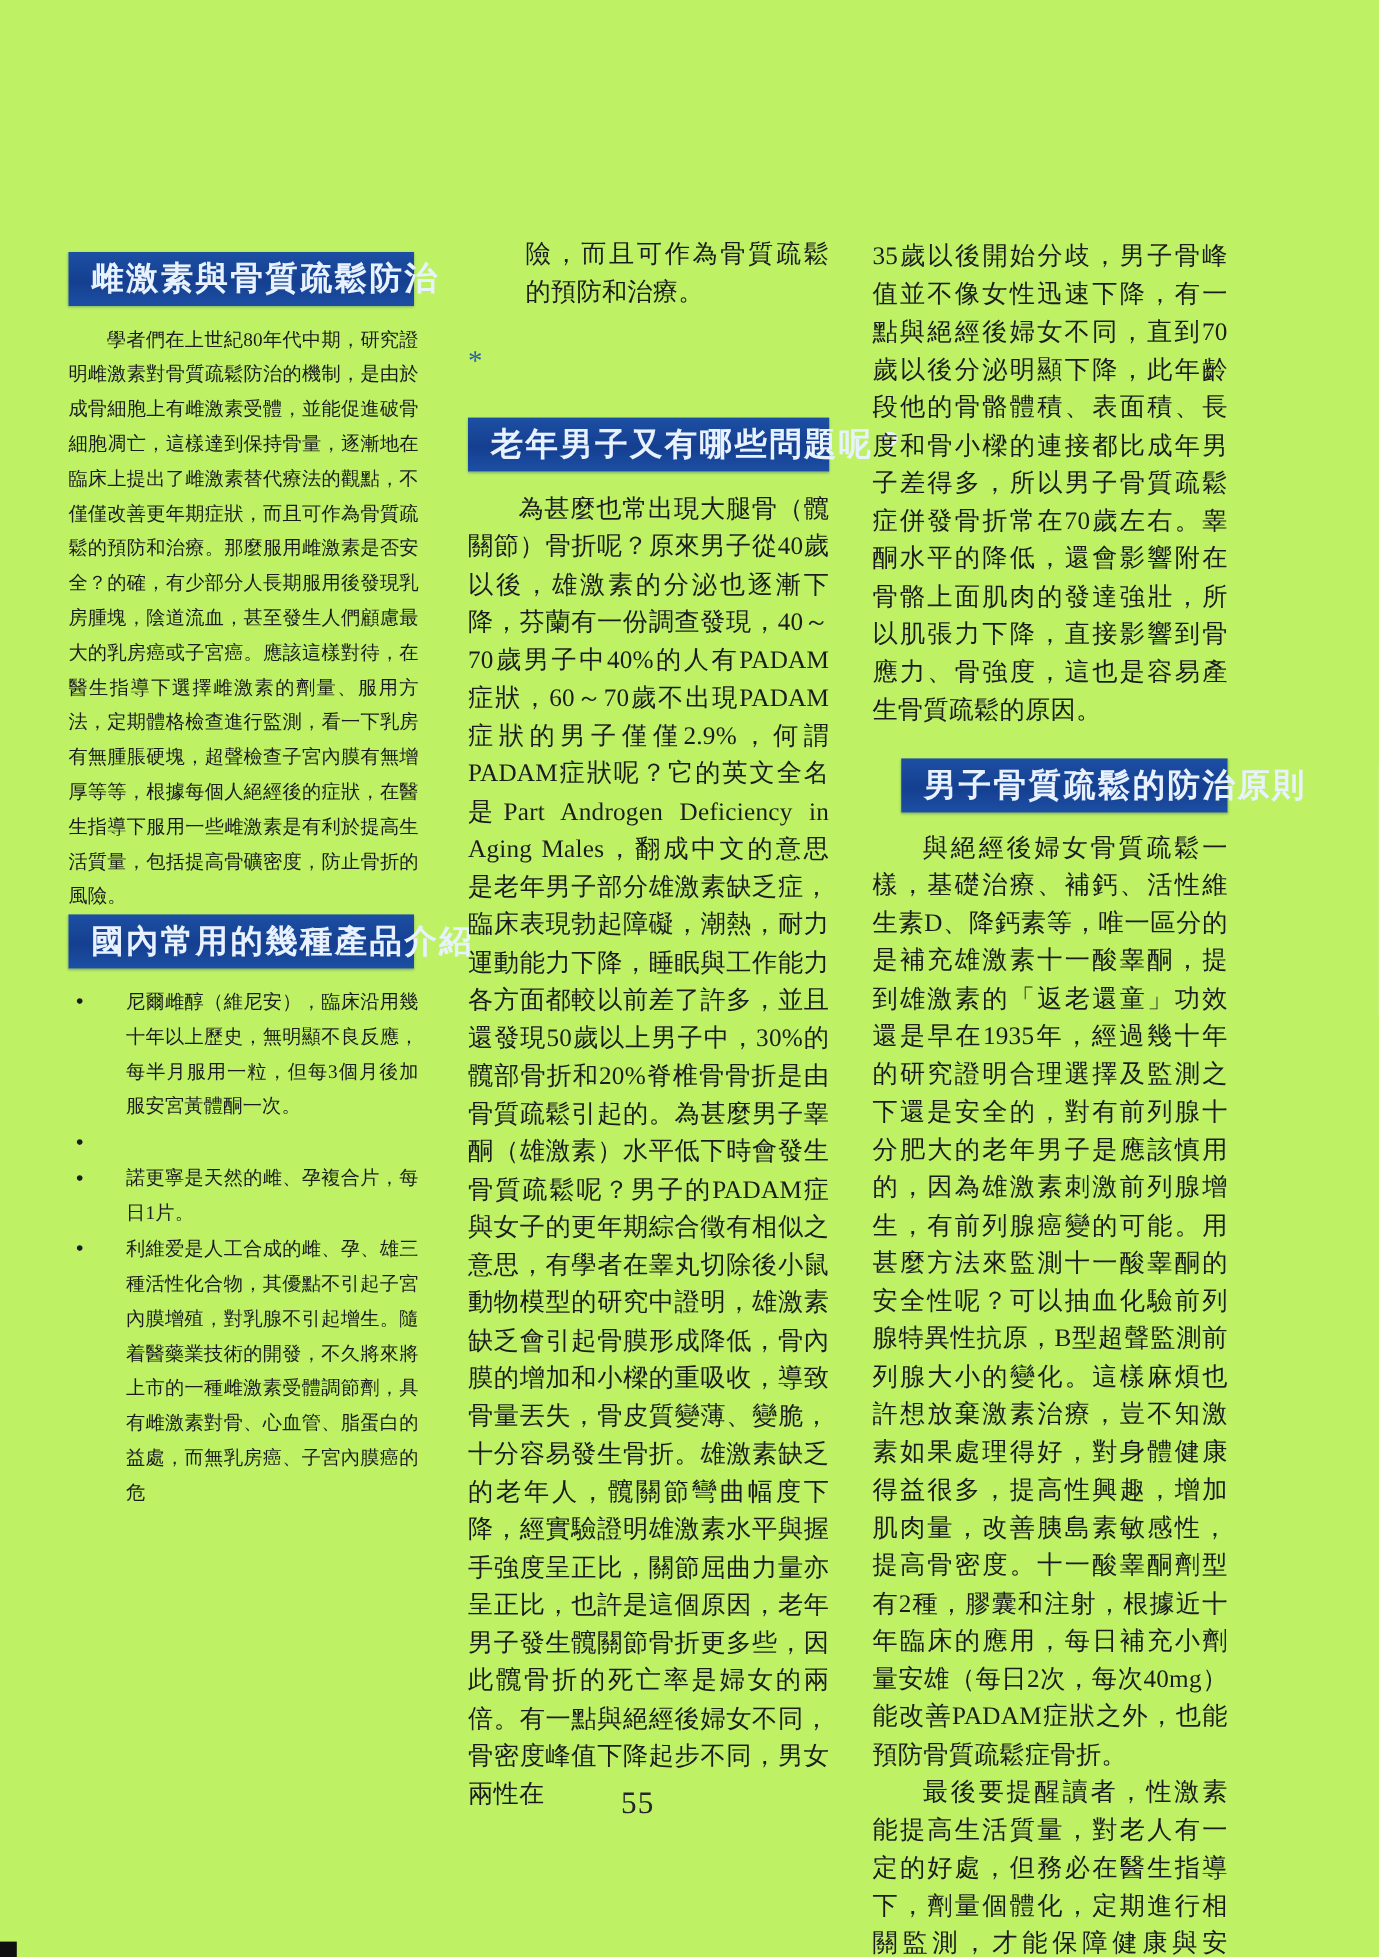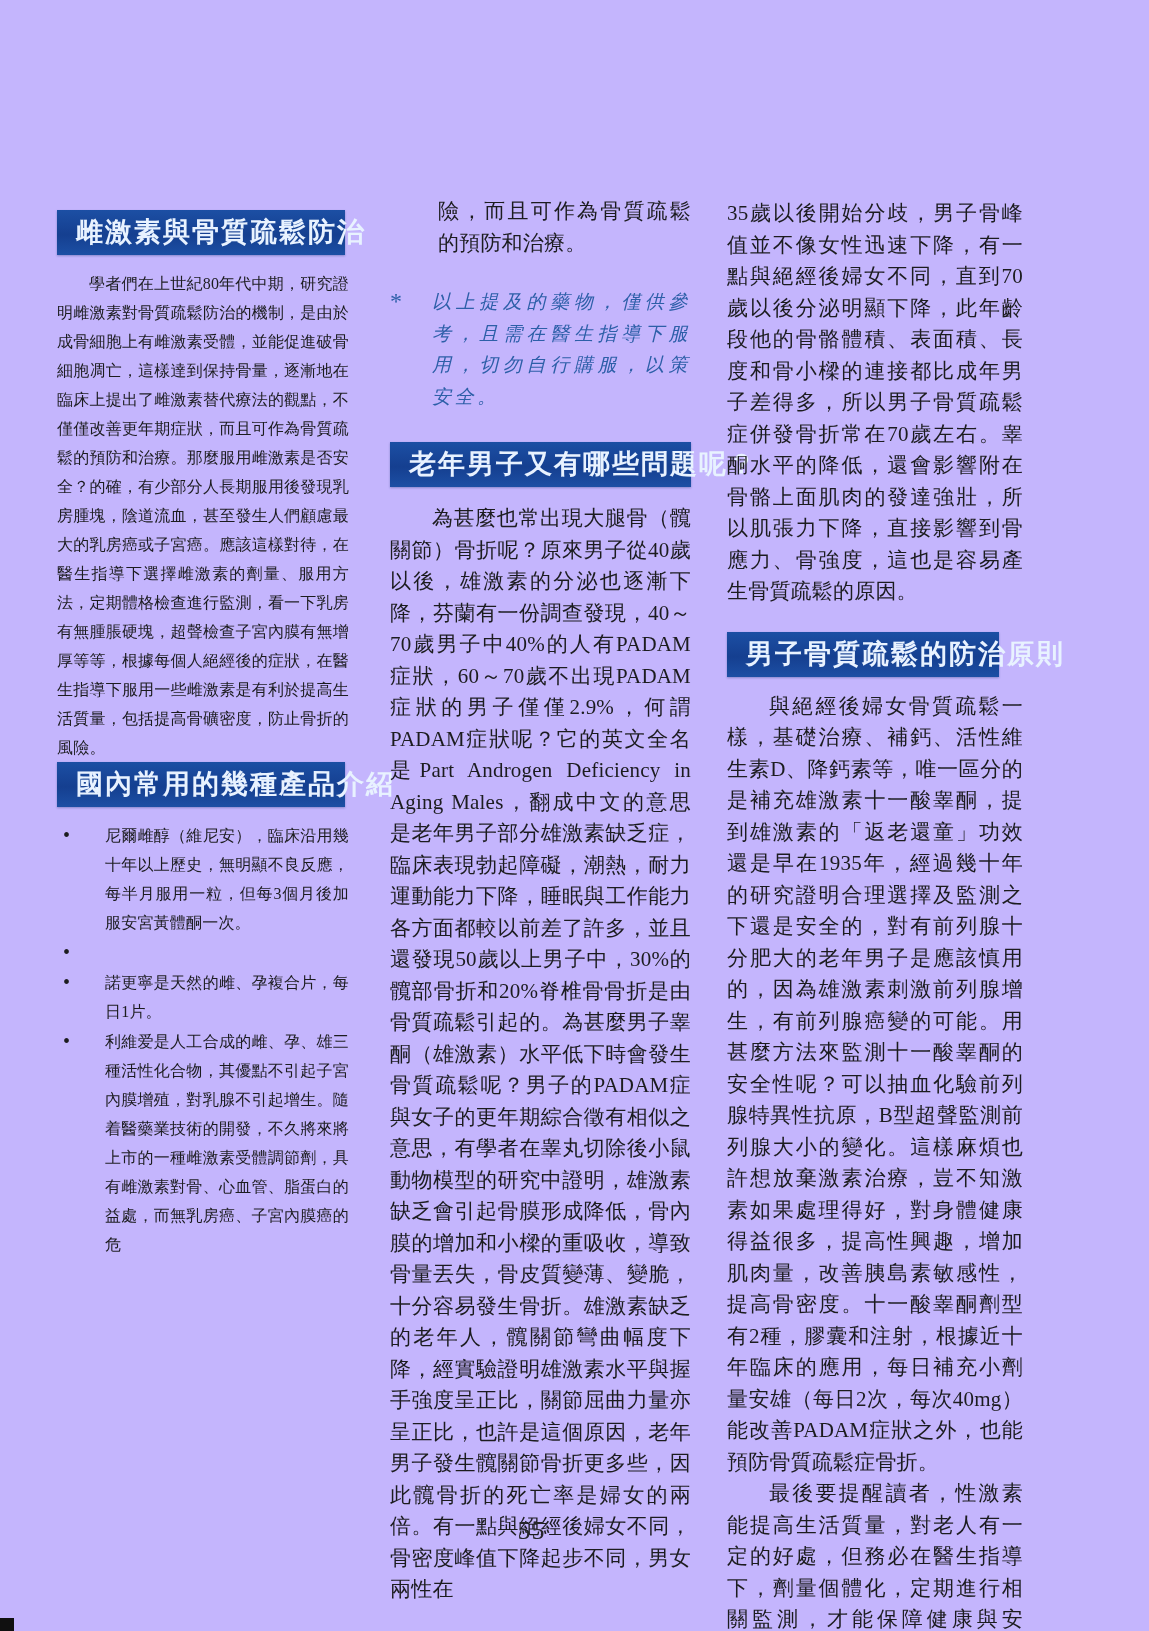--- a/index.html
+++ b/index.html
@@ -4,21 +4,21 @@
 <style>
   html,body{margin:0;padding:0;}
   body{
     width:1149px;height:1631px;
     background:#f4f4f6;
     font-family:"Liberation Serif","DejaVu Serif",serif;
   }
   .page{
     position:relative;
     width:1149px;height:1631px;
-    background:#c4b5fd;
+    background:#bef264;
     overflow:hidden;
     color:#1c1c1f;
   }
   .col{position:absolute;}
   .col-left{left:57px;top:210px;width:292px;}
   .col-mid{left:390px;top:196px;width:301px;}
   .col-right{left:727px;top:198px;width:296px;}
 
   .hbar{
     background:linear-gradient(180deg,#1c4fa4 0%,#153f90 55%,#1c4fa4 100%);
@@ -28,21 +28,21 @@
     font-size:27px;
     letter-spacing:2px;
     height:45px;line-height:45px;
     padding-left:19px;
     box-sizing:border-box;
     white-space:nowrap;
     box-shadow:0 1px 2px rgba(20,50,110,.35);
   }
   .col-left .hbar{width:288px;}
   .col-mid .hbar{width:301px;}
-  .col-right .hbar{width:272px;}
+  .col-right .hbar{width:272px;margin-left:24px;}
 
   .body-text{
     font-size:16px;
     line-height:29px;
     text-align:justify;
     text-align-last:left;
     letter-spacing:0.2px;
   }
   .col-mid .body-text,.col-right .body-text{
     font-size:21px;
@@ -84,21 +84,20 @@
   .mt24{margin-top:24px;}
   .mt30{margin-top:30px;}
 
   .page-number{
     position:absolute;
     left:0;top:1488px;width:1063px;
     text-align:center;
     font-size:26px;
     color:#26262a;
     letter-spacing:1px;
-    margin-top:28px;
   }
   .corner-mark{
     position:absolute;
     left:0;bottom:0;
     width:14px;height:13px;
     background:#101010;
   }
 </style>
 </head>
 <body>
@@ -125,21 +124,20 @@
         <span class="bullet-marker">•</span>
         <span class="bullet-body body-text">利維爱是人工合成的雌、孕、雄三種活性化合物，其優點不引起子宮內膜增殖，對乳腺不引起增生。隨着醫藥業技術的開發，不久將來將上市的一種雌激素受體調節劑，具有雌激素對骨、心血管、脂蛋白的益處，而無乳房癌、子宮內膜癌的危</span>
       </div>
     </div>
   </div>
 
   <div class="col col-mid">
     <div class="body-text hang-48">險，而且可作為骨質疏鬆的預防和治療。</div>
     <div class="note">
       <span class="note-marker">*</span>
-      <span class="note-text">以上提及的藥物，僅供參考，且需在醫生指導下服用，切勿自行購服，以策安全。</span>
     </div>
     <div class="hbar mt30">老年男子又有哪些問題呢？</div>
     <div class="body-text indent mt16">為甚麼也常出現大腿骨（髖關節）骨折呢？原來男子從40歲以後，雄激素的分泌也逐漸下降，芬蘭有一份調查發現，40～70歲男子中40%的人有PADAM症狀，60～70歲不出現PADAM症狀的男子僅僅2.9%，何謂PADAM症狀呢？它的英文全名是Part Androgen Deficiency in Aging Males，翻成中文的意思是老年男子部分雄激素缺乏症，臨床表現勃起障礙，潮熱，耐力運動能力下降，睡眠與工作能力各方面都較以前差了許多，並且還發現50歲以上男子中，30%的髖部骨折和20%脊椎骨骨折是由骨質疏鬆引起的。為甚麼男子睾酮（雄激素）水平低下時會發生骨質疏鬆呢？男子的PADAM症與女子的更年期綜合徵有相似之意思，有學者在睾丸切除後小鼠動物模型的研究中證明，雄激素缺乏會引起骨膜形成降低，骨內膜的增加和小樑的重吸收，導致骨量丟失，骨皮質變薄、變脆，十分容易發生骨折。雄激素缺乏的老年人，髖關節彎曲幅度下降，經實驗證明雄激素水平與握手強度呈正比，關節屈曲力量亦呈正比，也許是這個原因，老年男子發生髖關節骨折更多些，因此髖骨折的死亡率是婦女的兩倍。有一點與絕經後婦女不同，骨密度峰值下降起步不同，男女兩性在</div>
   </div>
 
   <div class="col col-right">
     <div class="body-text">35歲以後開始分歧，男子骨峰值並不像女性迅速下降，有一點與絕經後婦女不同，直到70歲以後分泌明顯下降，此年齡段他的骨骼體積、表面積、長度和骨小樑的連接都比成年男子差得多，所以男子骨質疏鬆症併發骨折常在70歲左右。睾酮水平的降低，還會影響附在骨骼上面肌肉的發達強壯，所以肌張力下降，直接影響到骨應力、骨強度，這也是容易產生骨質疏鬆的原因。</div>
     <div class="hbar mt24">男子骨質疏鬆的防治原則</div>
     <div class="body-text indent mt14">與絕經後婦女骨質疏鬆一樣，基礎治療、補鈣、活性維生素D、降鈣素等，唯一區分的是補充雄激素十一酸睾酮，提到雄激素的「返老還童」功效還是早在1935年，經過幾十年的研究證明合理選擇及監測之下還是安全的，對有前列腺十分肥大的老年男子是應該慎用的，因為雄激素刺激前列腺增生，有前列腺癌變的可能。用甚麼方法來監測十一酸睾酮的安全性呢？可以抽血化驗前列腺特異性抗原，B型超聲監測前列腺大小的變化。這樣麻煩也許想放棄激素治療，豈不知激素如果處理得好，對身體健康得益很多，提高性興趣，增加肌肉量，改善胰島素敏感性，提高骨密度。十一酸睾酮劑型有2種，膠囊和注射，根據近十年臨床的應用，每日補充小劑量安雄（每日2次，每次40mg）能改善PADAM症狀之外，也能預防骨質疏鬆症骨折。</div>
     <div class="body-text indent">最後要提醒讀者，性激素能提高生活質量，對老人有一定的好處，但務必在醫生指導下，劑量個體化，定期進行相關監測，才能保障健康與安全。</div>

